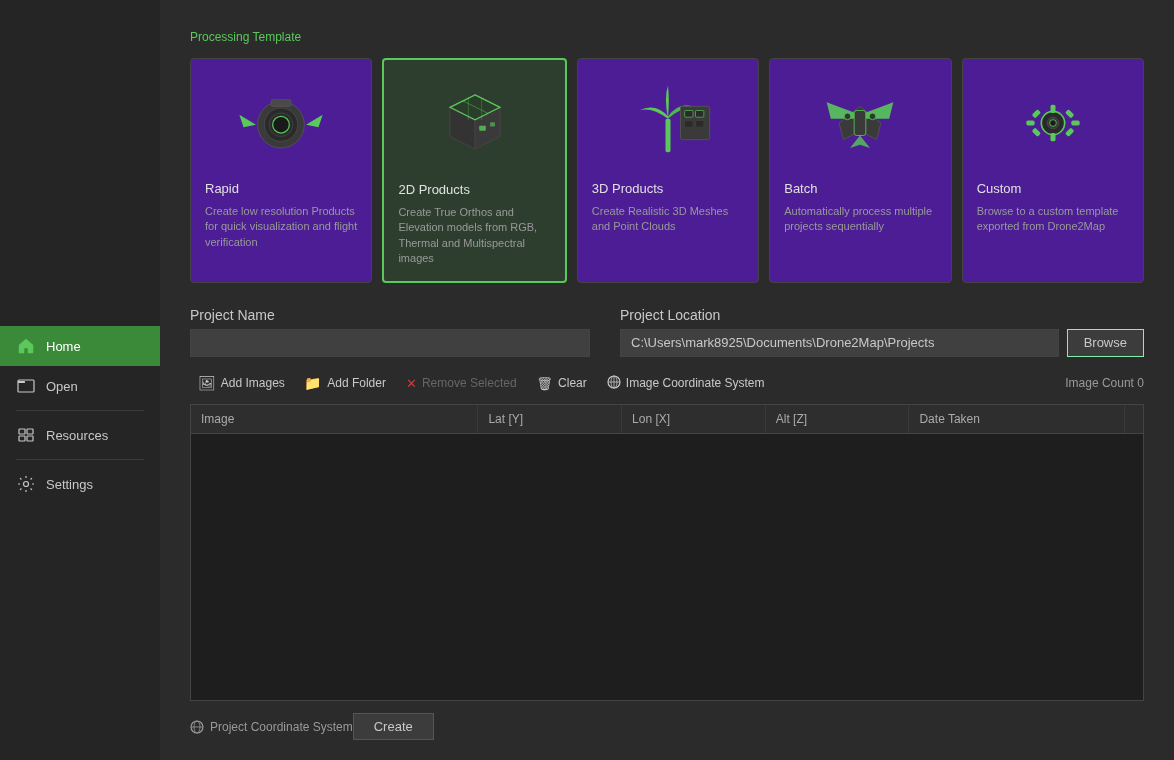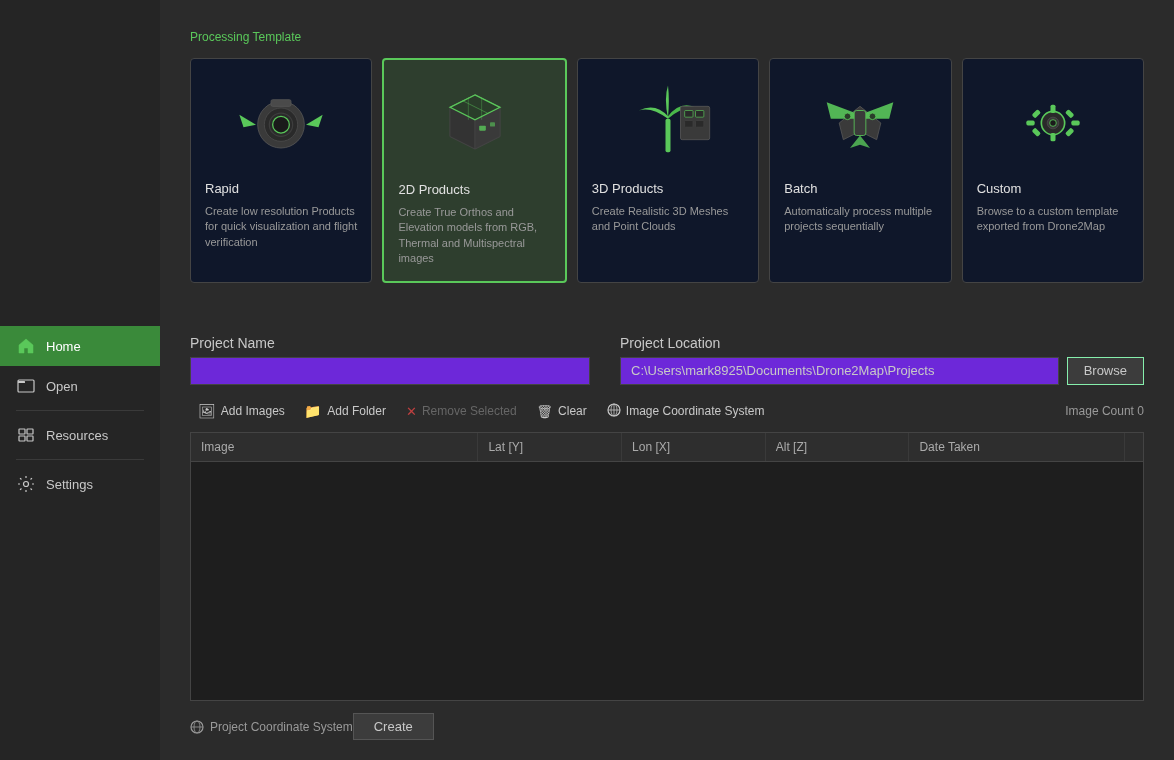--- a/index.html
+++ b/index.html
@@ -68,21 +68,21 @@
       font-weight: 400;
     }
 
     .template-grid {
       display: flex;
       gap: 10px;
       margin-bottom: 24px;
     }
 
     .template-card {
-      background: #0f172a;
+      background: #4c1d95;
       border: 1px solid #444;
       border-radius: 4px;
       padding: 14px;
       width: 180px;
       min-width: 160px;
       cursor: pointer;
       display: flex;
       flex-direction: column;
       gap: 8px;
       flex: 1;
@@ -122,28 +122,27 @@
       display: flex;
       gap: 30px;
       margin-bottom: 14px;
       align-items: flex-end;
     }
 
     .form-group {
       display: flex;
       flex-direction: column;
       gap: 6px;
-      margin-top: 28px;
     }
     .form-label {
       font-size: 14px;
       color: #c8c8c8;
     }
     .form-input {
-      background: #6d28d9;
+      background: #404040;
       border: 1px solid #444;
       color: #c8c8c8;
       padding: 7px 10px;
       font-size: 13px;
       outline: none;
       height: 28px;
     }
     .project-name-group { flex: 0 0 400px; }
     .project-location-group { flex: 1; }
     .location-row {

